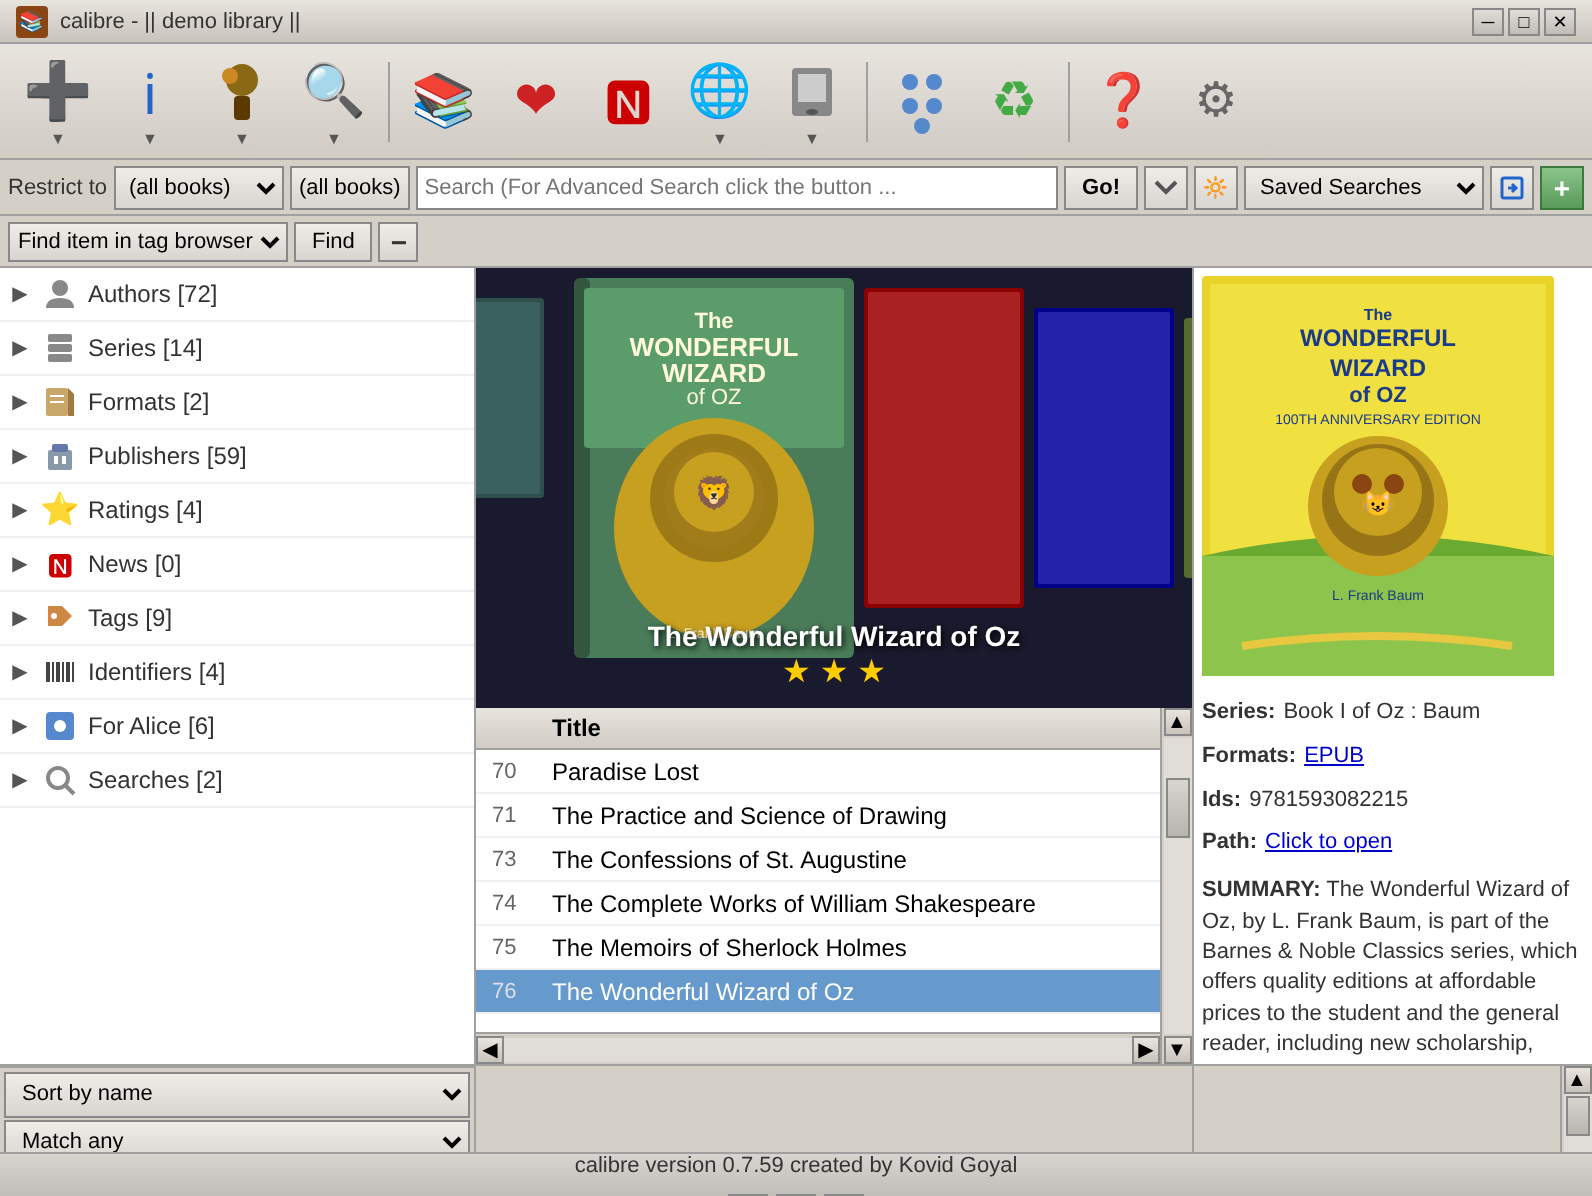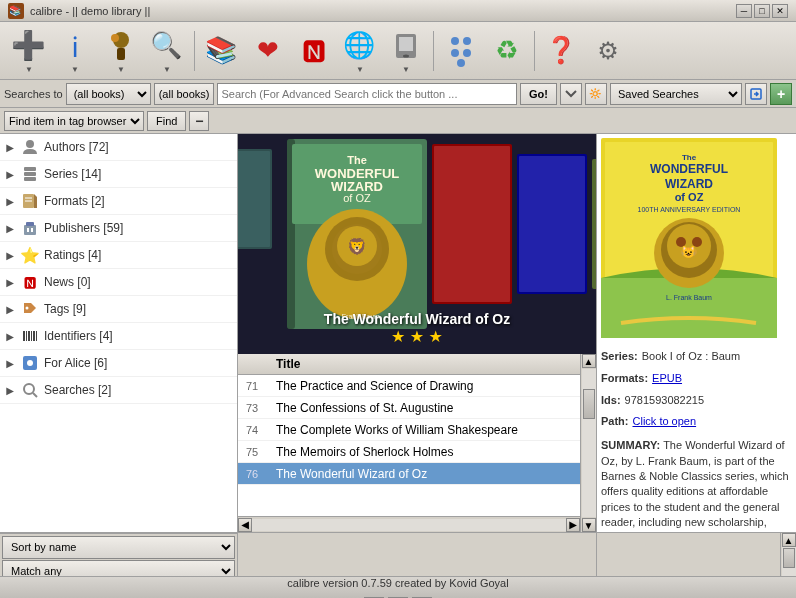--- a/index.html
+++ b/index.html
@@ -61,21 +61,21 @@
       background: white;
       font-size: 11px;
       padding: 0 3px;
     }
     .search-bar select { background: linear-gradient(to bottom, #f0ede8, #d8d5d0); }
     .restrict-select { width: 85px; }
     .books-btn { height: 22px; padding: 0 4px; background: linear-gradient(to bottom, #f0ede8, #d8d5d0); border: 1px solid #888; font-size: 11px; cursor: pointer; }
     .search-input { flex: 1; font-size: 11px; color: #888; }
     .go-btn { height: 22px; padding: 0 8px; background: linear-gradient(to bottom, #f0ede8, #d8d5d0); border: 1px solid #888; font-size: 11px; font-weight: bold; cursor: pointer; }
     .icon-btn { width: 22px; height: 22px; background: linear-gradient(to bottom, #f0ede8, #d8d5d0); border: 1px solid #888; display: flex; align-items: center; justify-content: center; cursor: pointer; font-size: 12px; }
-    .saved-searches-select { width: 132px; }
+    .saved-searches-select { width: 120px; }
     .add-search-btn { width: 22px; height: 22px; background: linear-gradient(to bottom, #8bc48b, #5a9a5a); border: 1px solid #3a7a3a; display: flex; align-items: center; justify-content: center; cursor: pointer; color: white; font-size: 14px; font-weight: bold; }
 
     
     .tag-browser-bar {
       background: #d4d0c8;
       height: 26px;
       display: flex;
       align-items: center;
       padding: 2px 4px;
       gap: 3px;
@@ -321,21 +321,21 @@
     <div class="tool-sep"></div>
     <div class="tool-btn">
       <div class="tool-icon" style="font-size:26px; color:#2266cc;">❓</div>
     </div>
     <div class="tool-btn">
       <div class="tool-icon" style="font-size:24px; color:#666;">⚙</div>
     </div>
   </div>
 
   <div class="search-bar">
-    <span style="font-size:11px; color:#333;">Searches to</span>
+    <span style="font-size:11px; color:#333;">Restrict to</span>
     <select class="restrict-select">
       <option>(all books)</option>
     </select>
     <button class="books-btn">(all books)</button>
     <input type="text" class="search-input" placeholder="Search (For Advanced Search click the button ..." style="">
     <button class="go-btn">Go!</button>
     <div class="icon-btn">
       <svg width="14" height="14" viewBox="0 0 14 14">
           <path d="M2 4 L7 9 L12 4" stroke="#555" stroke-width="2" fill="none"></path>
         </svg>
@@ -530,20 +530,24 @@
 
       <div style="flex:1; display:flex; background:white; overflow:hidden;">
         <div style="flex:1; display:flex; flex-direction:column;">
 
           <div class="book-list-header">
             <div class="col-num"></div>
             <div class="col-title">Title</div>
           </div>
 
           <div class="book-list-scroll">
+            <div class="book-row">
+              <div class="book-num">70</div>
+              <div class="book-title-cell">Paradise Lost</div>
+            </div>
             <div class="book-row">
               <div class="book-num">71</div>
               <div class="book-title-cell">The Practice and Science of Drawing</div>
             </div>
             <div class="book-row">
               <div class="book-num">73</div>
               <div class="book-title-cell">The Confessions of St. Augustine</div>
             </div>
             <div class="book-row">
               <div class="book-num">74</div>

